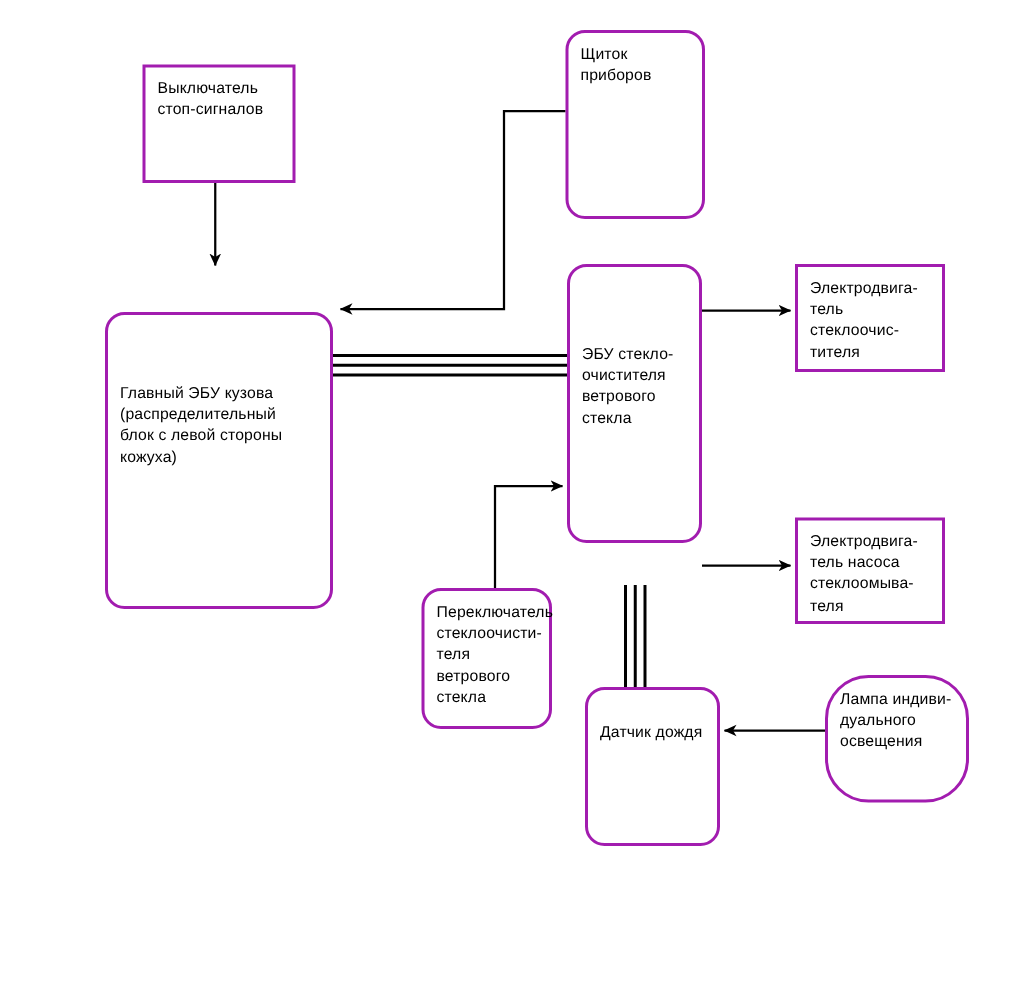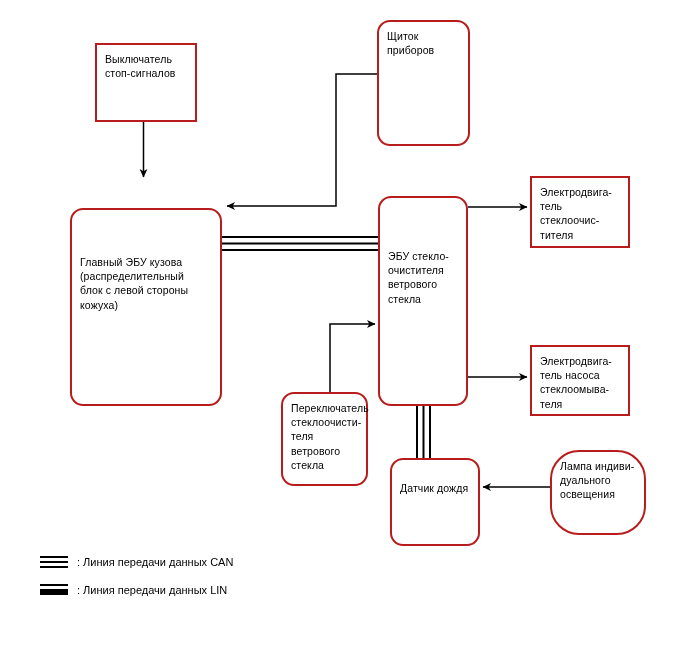--- a/index.html
+++ b/index.html
@@ -20,21 +20,21 @@
   #wiring-svg {
     position: absolute;
     left: 0;
     top: 0;
     width: 688px;
     height: 658px;
   }
   .node {
     position: absolute;
     box-sizing: border-box;
-    border: 2px solid #b91c1c;
+    border: 2px solid #a21caf;
     background: #ffffff;
     z-index: 5;
   }
   .node.rounded {
     border-radius: 13px;
   }
   .node .node-label {
     position: absolute;
     left: 8px;
     top: 7px;
@@ -126,21 +126,21 @@
     <span class="node-label">Щиток приборов</span>
   </div>
 
   <div class="node rounded" style="left:70px; top:180px; width:152px; height:198px;margin-top:28px;">
     <span class="node-label" style="top:45px;">Главный ЭБУ кузова
 (распределительный
 блок с левой стороны
 кожуха)</span>
   </div>
 
-  <div class="node rounded" style="left:378px; top:196px; width:90px; height:210px;">
+  <div class="node rounded" style="left:378px; top:176px; width:90px; height:186px;">
     <span class="node-label" style="top:51px;">ЭБУ стекло-
 очистителя
 ветрового
 стекла</span>
   </div>
 
   <div class="node" style="left:530px; top:176px; width:100px; height:72px;">
     <span class="node-label">Электродвига-
 тель стеклоочис-
 тителя</span>
@@ -153,41 +153,24 @@
 теля</span>
   </div>
 
   <div class="node rounded" style="left:281px; top:392px; width:87px; height:94px;">
     <span class="node-label">Переключатель
 стеклоочисти-
 теля ветрового
 стекла</span>
   </div>
 
-  <div class="node rounded" style="left:390px; top:458px; width:90px; height:88px;">
+  <div class="node rounded" style="left:390px; top:458px; width:90px; height:106px;">
     <span class="node-label" style="top:21px;">Датчик дождя</span>
   </div>
 
   <div class="node" style="left:550px; top:450px; width:96px; height:85px;border-radius:29px;">
     <span class="node-label">Лампа индиви-
 дуального
 освещения</span>
   </div>
 
-  <div id="legend">
-    <div class="legend-row">
-      <span class="legend-swatch">
-        <span class="ln can-a"></span>
-        <span class="ln can-b"></span>
-        <span class="ln can-c"></span>
-      </span>
-      <span class="legend-text">: Линия передачи данных CAN</span>
-    </div>
-    <div class="legend-row">
-      <span class="legend-swatch">
-        <span class="ln lin-a"></span>
-        <span class="ln lin-b"></span>
-      </span>
-      <span class="legend-text">: Линия передачи данных LIN</span>
-    </div>
-  </div>
 
 </div>
 
 </body></html>

